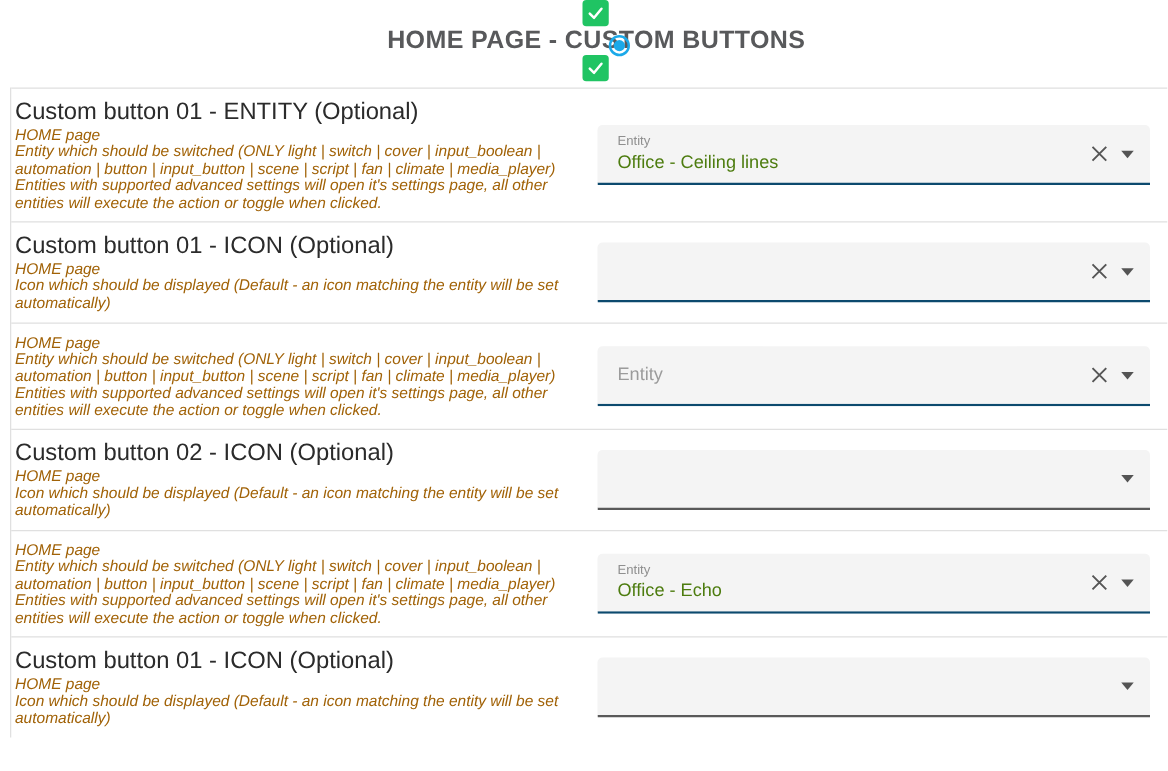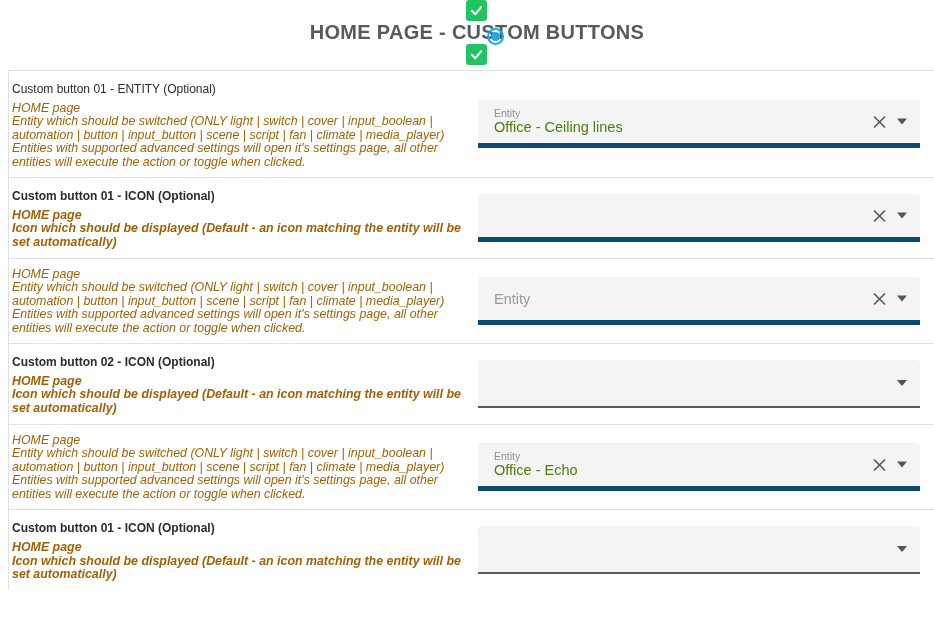--- a/index.html
+++ b/index.html
@@ -56,24 +56,24 @@
   
   .rows {
     margin-left: 8px;
     border-left: 1px solid #e0e0e0;
   }
   .row {
     display: flex;
     border-top: 1px solid #e0e0e0;
     padding: 8px 14px 8px 3px;
   }
-  .row.icon-row { min-height: 81px; font-weight: bold; }
+  .row.icon-row { min-height: 81px; }
   .left { width: 452px; flex: none; padding-top: 1px; }
   .setting-title {
-    font-size: 12px;
+    font-size: 19px;
     line-height: 19px;
     color: #2b2b2b;
     margin-bottom: 3px;
   }
   .desc {
     font-style: italic;
     font-size: 12.4px;
     line-height: 13.4px;
     color: #a16207;
   }
@@ -83,21 +83,21 @@
     display: flex;
     align-items: center;
   }
   
   .field {
     position: relative;
     width: 100%;
     height: 48px;
     background: #f4f4f4;
     border-radius: 4px 4px 0 0;
-    border-bottom: 5px solid #0c4a6e;
+    border-bottom: 2px solid #0c4a6e;
     cursor: pointer;
   }
   .field.underline-thick { border-bottom: 2px solid #595959; }
   .flabel {
     position: absolute;
     top: 7px; left: 16px;
     font-size: 10.5px;
     color: #8f8f8f;
   }
   .fvalue {

